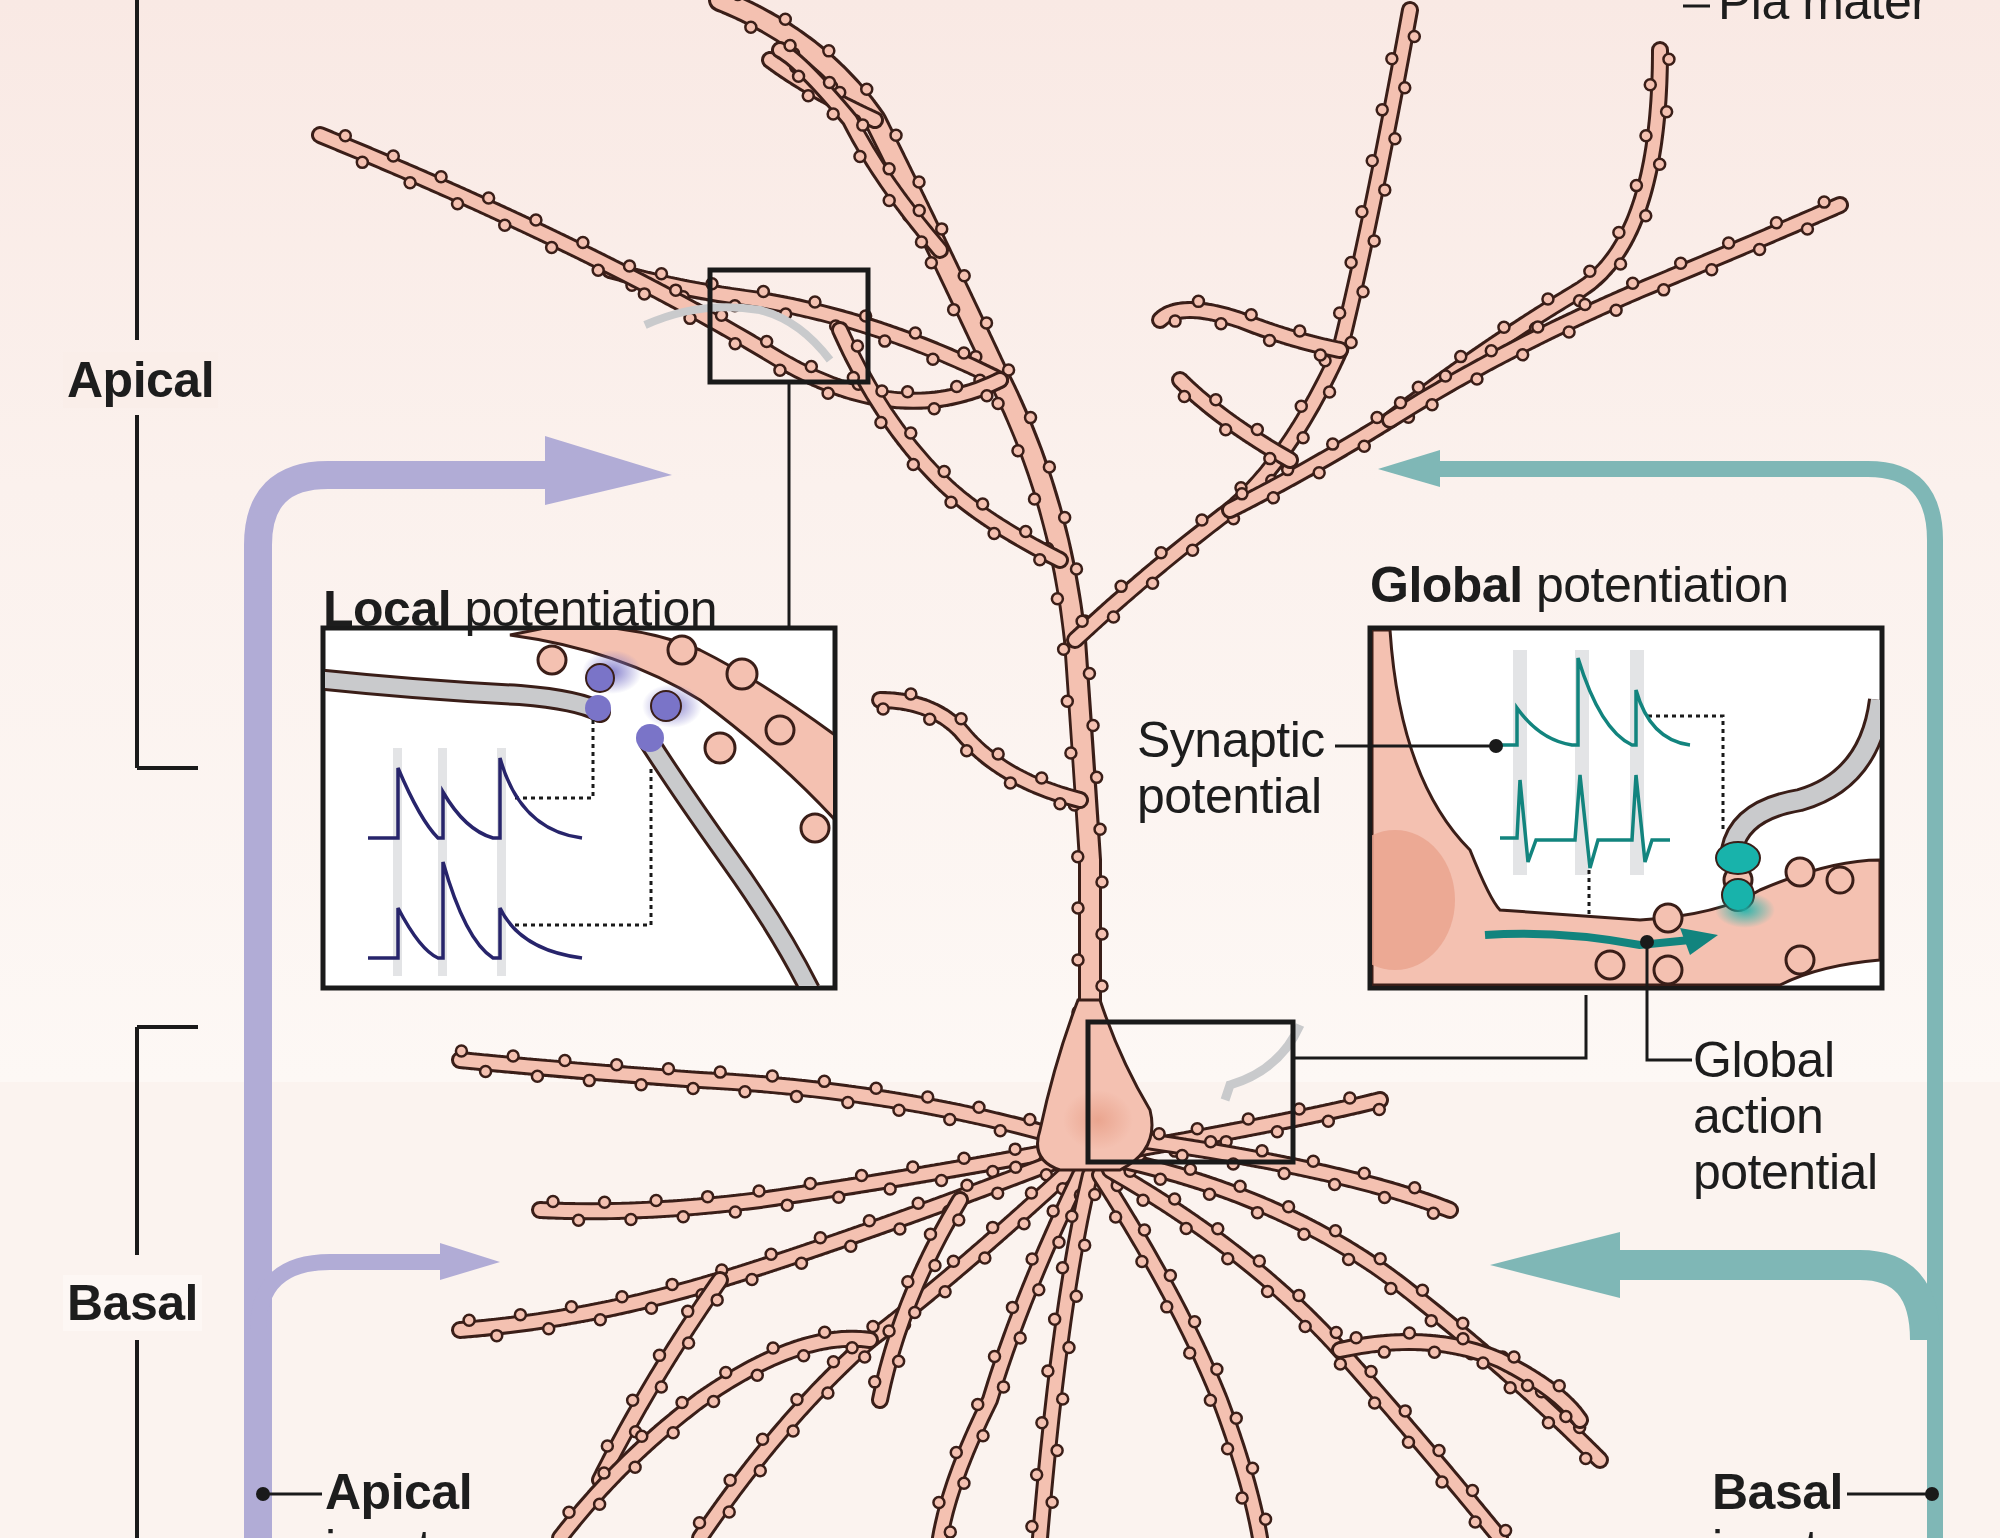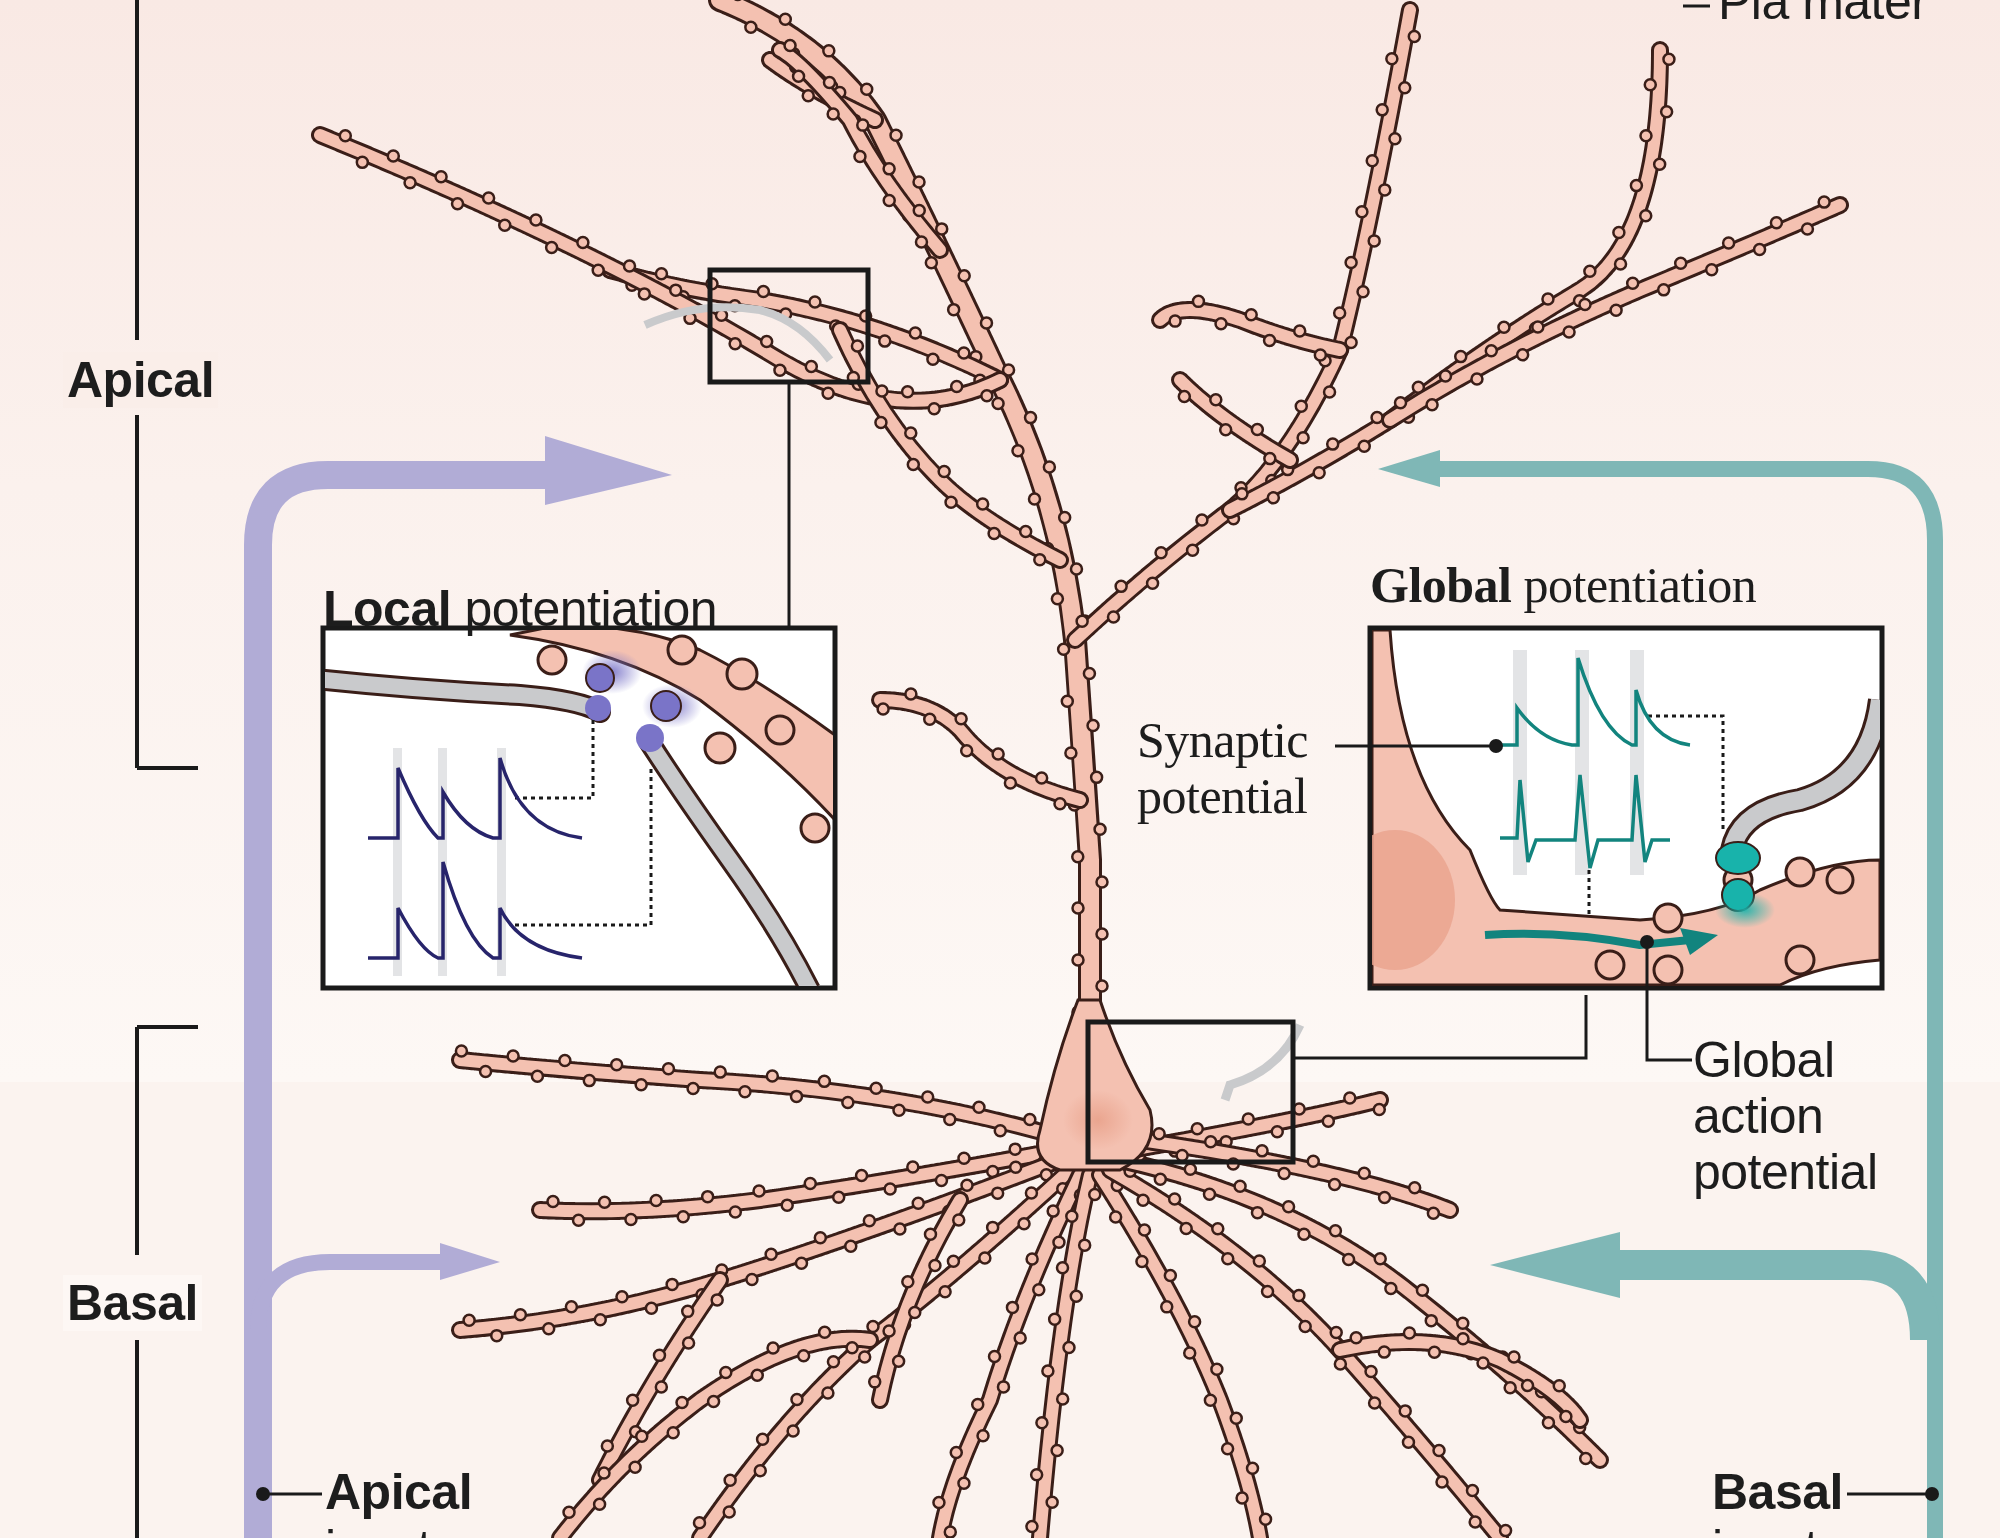--- a/index.html
+++ b/index.html
@@ -681,25 +681,25 @@
 </svg>
 
 <div class="lbl big norm" style="left:1718px; top:-26px;">Pia mater</div>
 
 <div class="lbl big bold" style="left:63px; top:352px; background:#faeee9; padding:0 4px;">Apical</div>
 <div class="lbl big bold" style="left:63px; top:1275px; background:#fdf7f4; padding:0 4px;">Basal</div>
 
 <div class="lbl big" style="left:323px; top:557px;margin-top:24px;">
   <span class="bold">Local</span><span class="norm" style="white-space:pre"> potentiation</span>
 </div>
-<div class="lbl big" style="left:1370px; top:557px;font-family:Liberation Serif, serif;">
+<div class="lbl big" style="left:1370px; top:557px;">
   <span class="bold">Global</span><span class="norm" style="white-space:pre"> potentiation</span>
 </div>
 
-<div class="lbl big norm" style="left:1137px; top:712px;font-family:Liberation Serif, serif;">
+<div class="lbl big norm" style="left:1137px; top:712px;">
   <div>Synaptic</div>
   <div>potential</div>
 </div>
 
 <div class="lbl big norm" style="left:1693px; top:1032px;">
   <div>Global</div>
   <div>action</div>
   <div>potential</div>
 </div>
 

